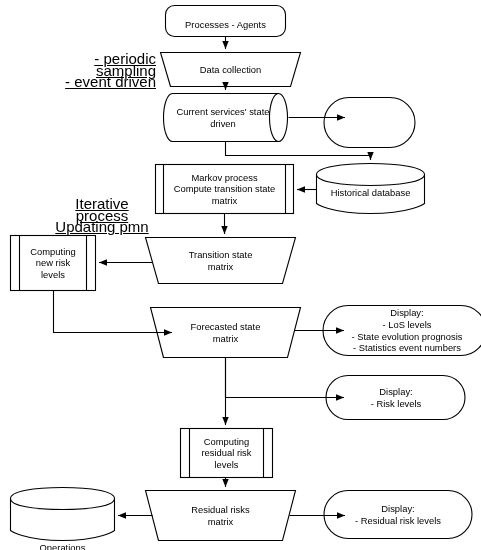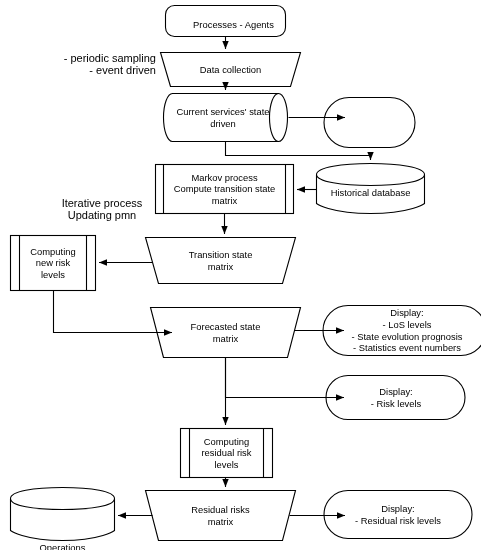--- a/index.html
+++ b/index.html
@@ -32,24 +32,25 @@
     text-align: center;
     color: #000000;
     font-size: 9.4px;
     line-height: 11.6px;
     pointer-events: none;
     white-space: pre-line;
   }
   .annot {
     position: absolute;
     color: #000000;
-    font-size: 11px;
+    font-size: 15px;
     line-height: 11.6px;
     text-align: right;
     white-space: pre-line;
+    text-decoration: underline;
   }
   .annot.left-block {
     text-align: center;
   }
 </style>
 </head>
 <body>
 
 <div id="flowchart-root">
 
@@ -111,21 +112,21 @@
       <polyline points="53.5,290.5 53.5,332.5 172,332.5" marker-end="url(#arrow)"></polyline>
       <line x1="294" y1="330.5" x2="344" y2="330.5" marker-end="url(#arrow)"></line>
       <polyline points="225.5,357.5 225.5,397.5 344,397.5" marker-end="url(#arrow)"></polyline>
       <line x1="225.5" y1="357.5" x2="225.5" y2="425" marker-end="url(#arrow)"></line>
       <line x1="225.5" y1="477.5" x2="225.5" y2="487" marker-end="url(#arrow)"></line>
       <line x1="152.5" y1="515.5" x2="118" y2="515.5" marker-end="url(#arrow)"></line>
       <line x1="289.5" y1="515.5" x2="345" y2="515.5" marker-end="url(#arrow)"></line>
     </g>
   </svg>
 
-  <div class="node-label" style="left:165px; top:5px; width:121px; height:40px;padding-left:8px;">Processes - Agents</div>
+  <div class="node-label" style="left:165px; top:5px; width:121px; height:40px;">Processes - Agents</div>
 
   <div class="node-label" style="left:162px; top:52px; width:137px; height:35px;text-align:center;">Data collection</div>
 
   <div class="node-label" style="left:168px; top:94px; width:110px; height:48px;">Current services' state
 driven</div>
 
 
   <div class="node-label" style="left:164px; top:165px; width:121px; height:48px;">Markov process
 Compute transition state
 matrix</div>

